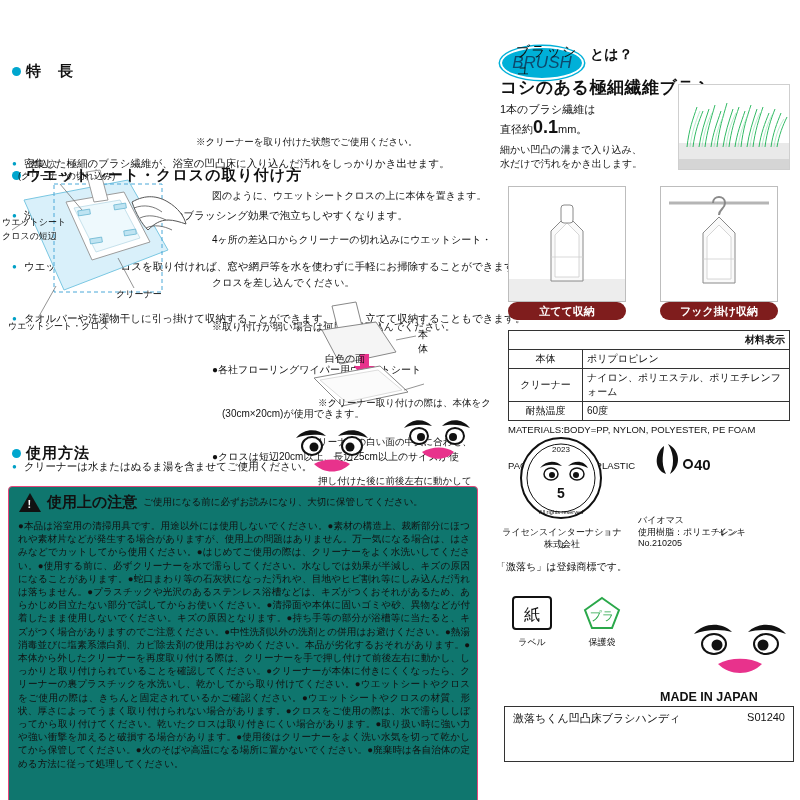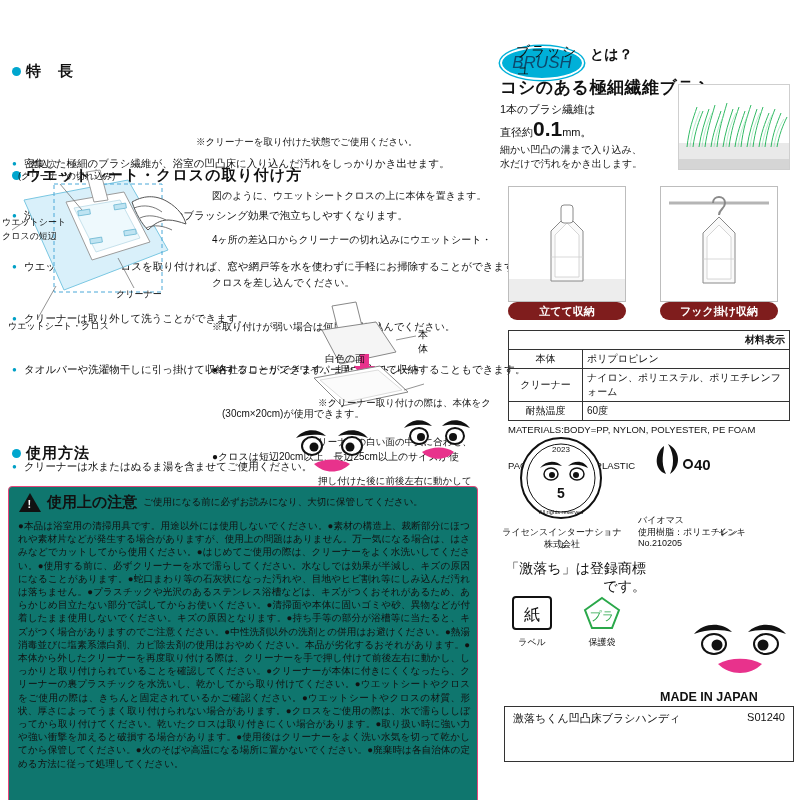--- a/index.html
+++ b/index.html
@@ -52,21 +52,21 @@
     display:flex; align-items:center; justify-content:center;
     letter-spacing:0px;
   }
   .brush-ruby {
     position:absolute; left:16px; top:-1px; font-size:14px; color:#111; letter-spacing:1px;margin-top:8px;
   }
   .brush-toha { position:absolute; left:92px; top:22px; font-size:14px; font-weight:bold; }
   .brush-title { position:absolute; left:2px; top:52px; font-size:17px; font-weight:bold; letter-spacing:0.5px;}
   .brush-l1 { position:absolute; left:2px; top:78px; font-size:11px; }
   .brush-l2 { position:absolute; left:2px; top:93px; font-size:11px; }
-  .brush-l2 b { font-size:21px; }
+  .brush-l2 b { font-size:18px; }
   .brush-l3 { position:absolute; left:2px; top:119px; font-size:10px; }
   .brush-l4 { position:absolute; left:2px; top:133px; font-size:10px; }
   .brush-img {
     position:absolute; right:0px; top:60px; width:112px; height:86px;
     background:#ffffff; border:1px solid #cfcfcf; overflow:hidden;
   }
 
   
   #install-head { left:12px; top:130px; }
   #install-note { left:196px; top:136px; font-size:9.5px; }
@@ -156,21 +156,20 @@
 
   <div class="t" id="features">
     <div class="head-row">
       <span class="head-dot"></span>
       <span class="head-txt">特　長</span>
     </div>
     <div style="margin-top:3px;">
       <div class="line bullet">密集した極細のブラシ繊維が、浴室の凹凸床に入り込んだ汚れをしっかりかき出せます。</div>
       <div class="line bullet">洗剤を含ませた時、ブラシ繊維のブラッシング効果で泡立ちしやすくなります。</div>
       <div class="line bullet">ウエットシートやクロスを取り付ければ、窓や網戸等を水を使わずに手軽にお掃除することができます。</div>
-      <div class="line bullet">クリーナーは取り外して洗うことができます。</div>
       <div class="line bullet">タオルバーや洗濯物干しに引っ掛けて収納することができます。また、立てて収納することもできます。</div>
     </div>
   </div>
 
   <div id="brushbox">
     <div class="brush-logo">
       <div class="brush-oval"></div>
       <div class="brush-oval-txt">BRUSH</div>
       <div class="brush-ruby">ブラッシュ</div>
     </div>
@@ -431,21 +430,21 @@
         <ellipse cx="35" cy="42" rx="7" ry="6" fill="#fff" stroke="#111" stroke-width="1.5"></ellipse>
         <ellipse cx="61" cy="42" rx="7" ry="6" fill="#fff" stroke="#111" stroke-width="1.5"></ellipse>
         <circle cx="36" cy="43" r="3"></circle>
           <circle cx="60" cy="43" r="3"></circle>
       </g>
       <text x="45" y="66" font-size="14" text-anchor="middle" fill="#111" font-weight="bold" font-family="Liberation Sans, sans-serif">5</text>
       <text x="45" y="82" font-size="5.5" text-anchor="middle" fill="#111" font-family="Liberation Sans, sans-serif">All rights reserved</text>
     </svg>
     <div class="mark-cap" style="left:2px; top:96px; width:120px;">ライセンスインターナショナル</div>
     <div class="mark-cap" style="left:2px; top:108px; width:120px;">株式会社</div>
-    <div class="mark-cap" style="left:-4px; top:130px; width:150px; text-align:right; font-size:14px;">「激落ち」は登録商標です。</div>
+    <div class="mark-cap" style="left:-4px; top:130px; width:150px; text-align:left; font-size:10px;">「激落ち」は登録商標です。</div>
 
     <svg width="70" height="72" viewBox="0 0 70 72" style="position:absolute; left:146px; top:10px;">
       <path d="M18 6 C8 14 8 30 20 34 C14 22 18 12 18 6 Z" fill="#111"></path>
       <path d="M22 4 C34 10 36 26 24 34 C30 22 26 10 22 4 Z" fill="#111"></path>
       <text x="48" y="30" font-size="15" font-weight="bold" fill="#111" font-family="Liberation Sans, sans-serif">40</text>
       <circle cx="42" cy="24" r="4" fill="none" stroke="#111" stroke-width="2"></circle>
     </svg>
     <div class="mark-cap" style="left:138px; top:84px; width:110px; text-align:left;">バイオマス</div>
     <div class="mark-cap" style="left:138px; top:96px; width:150px; text-align:left;">使用樹脂：ポリエチレン</div>
     <div class="mark-cap" style="left:218px; top:96px; width:40px; text-align:left;">インキ</div>

